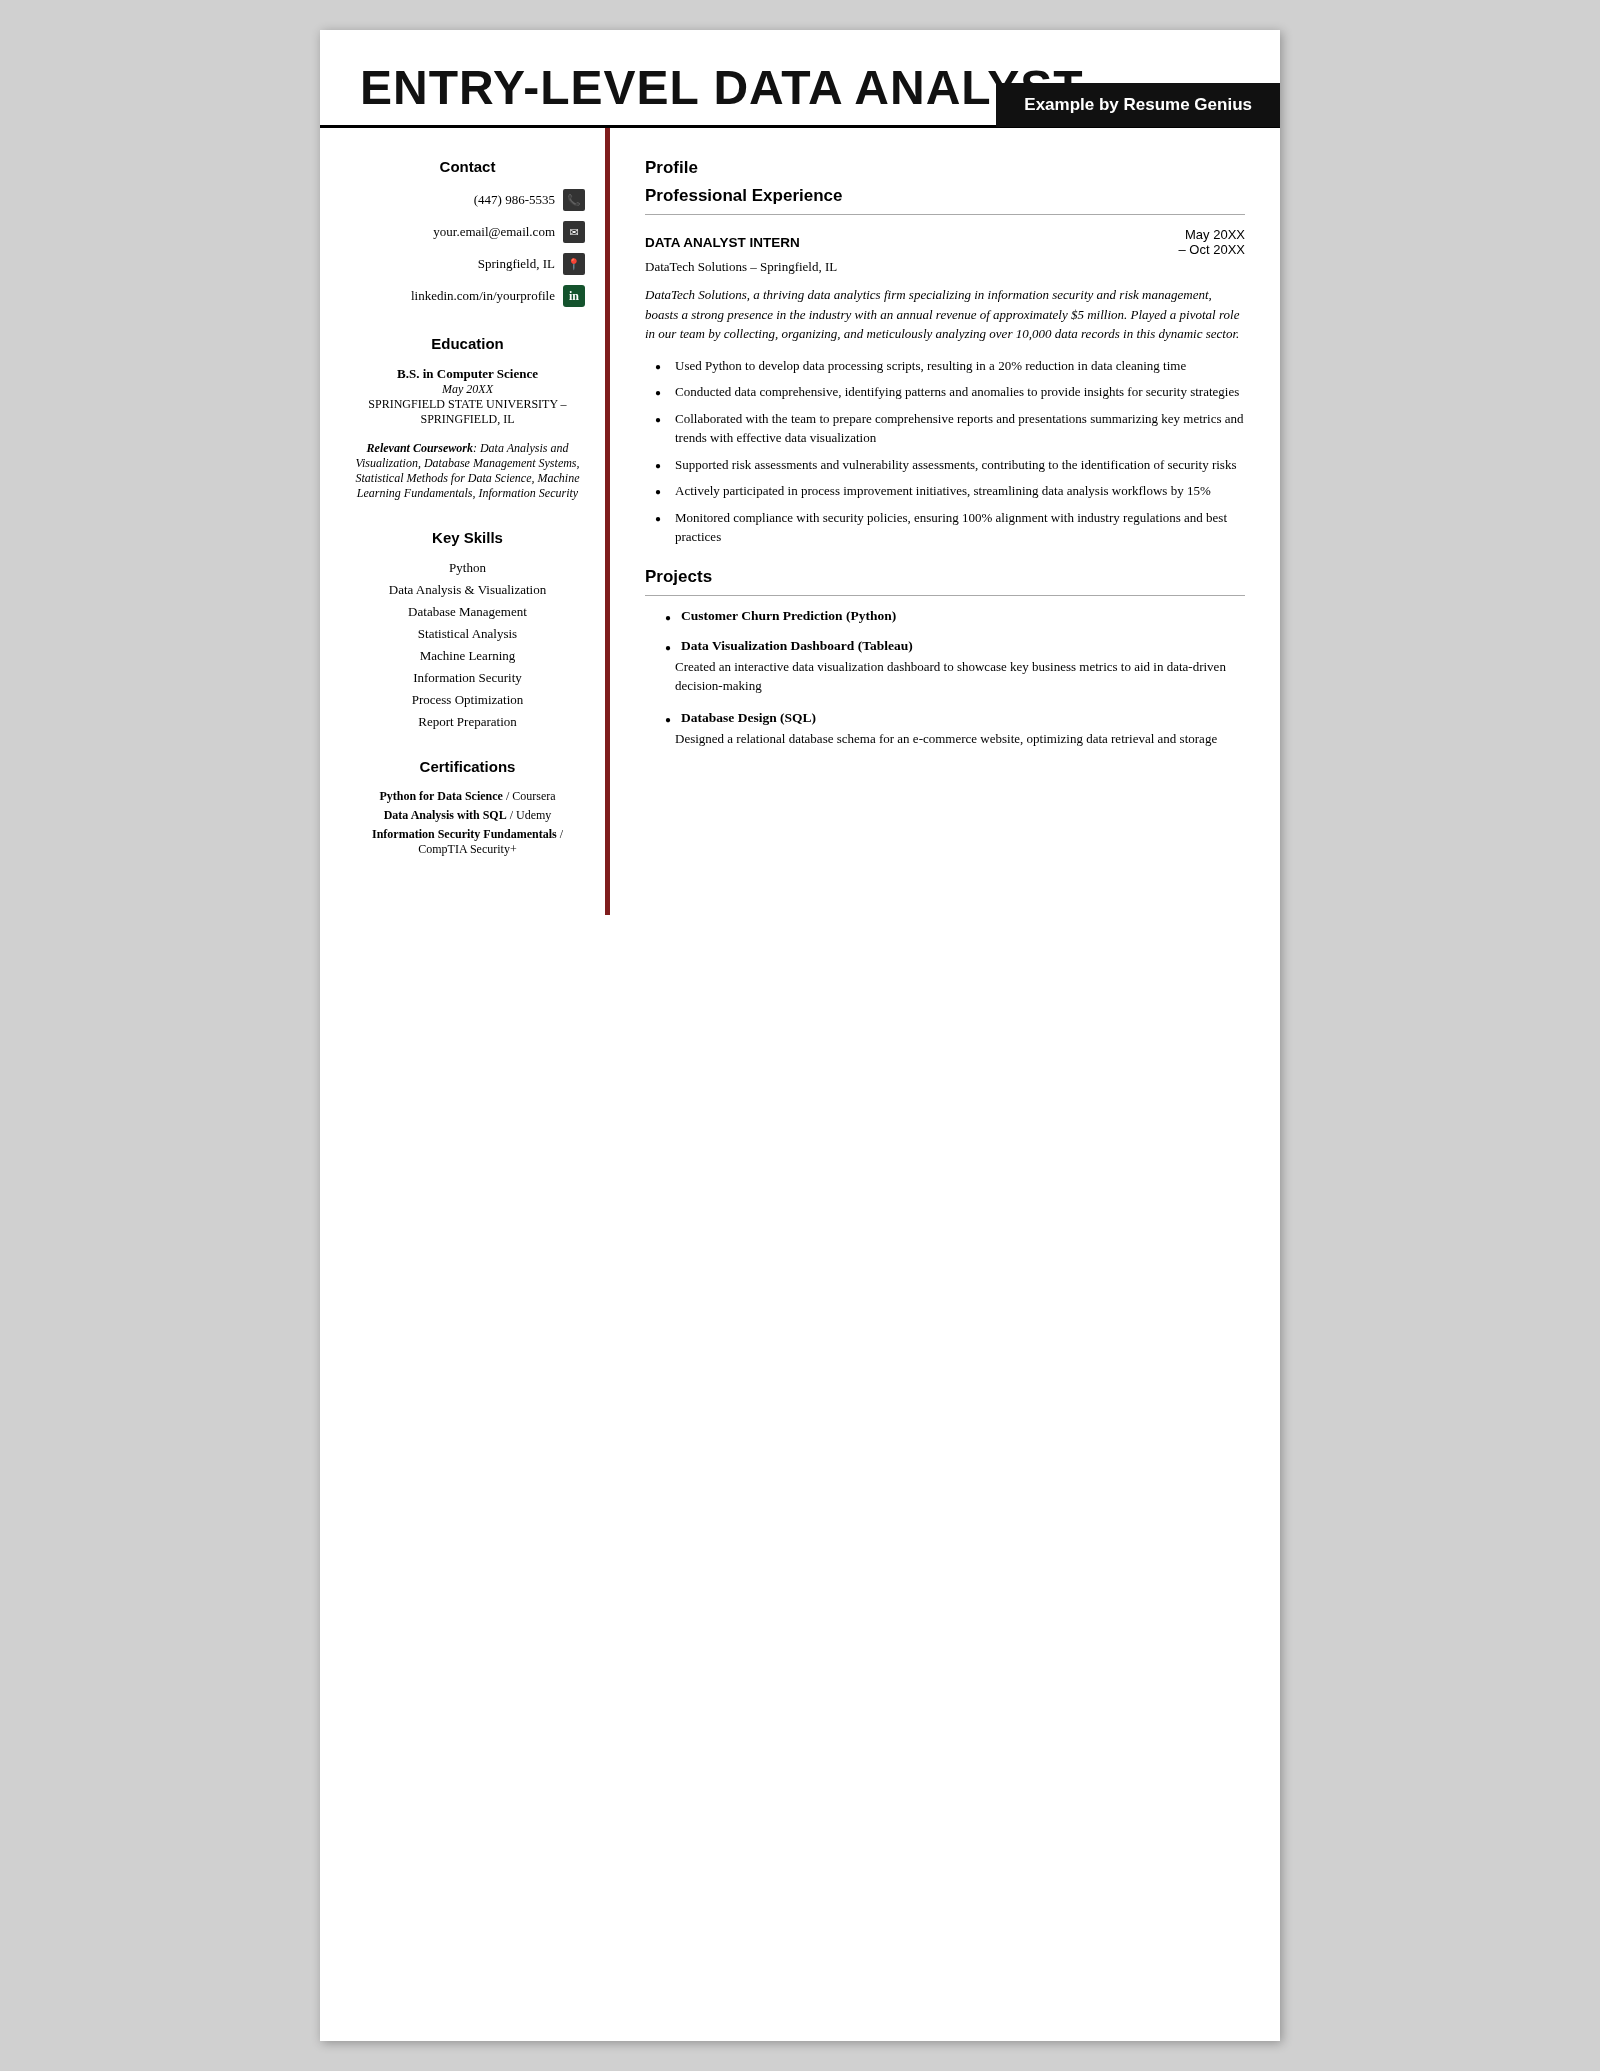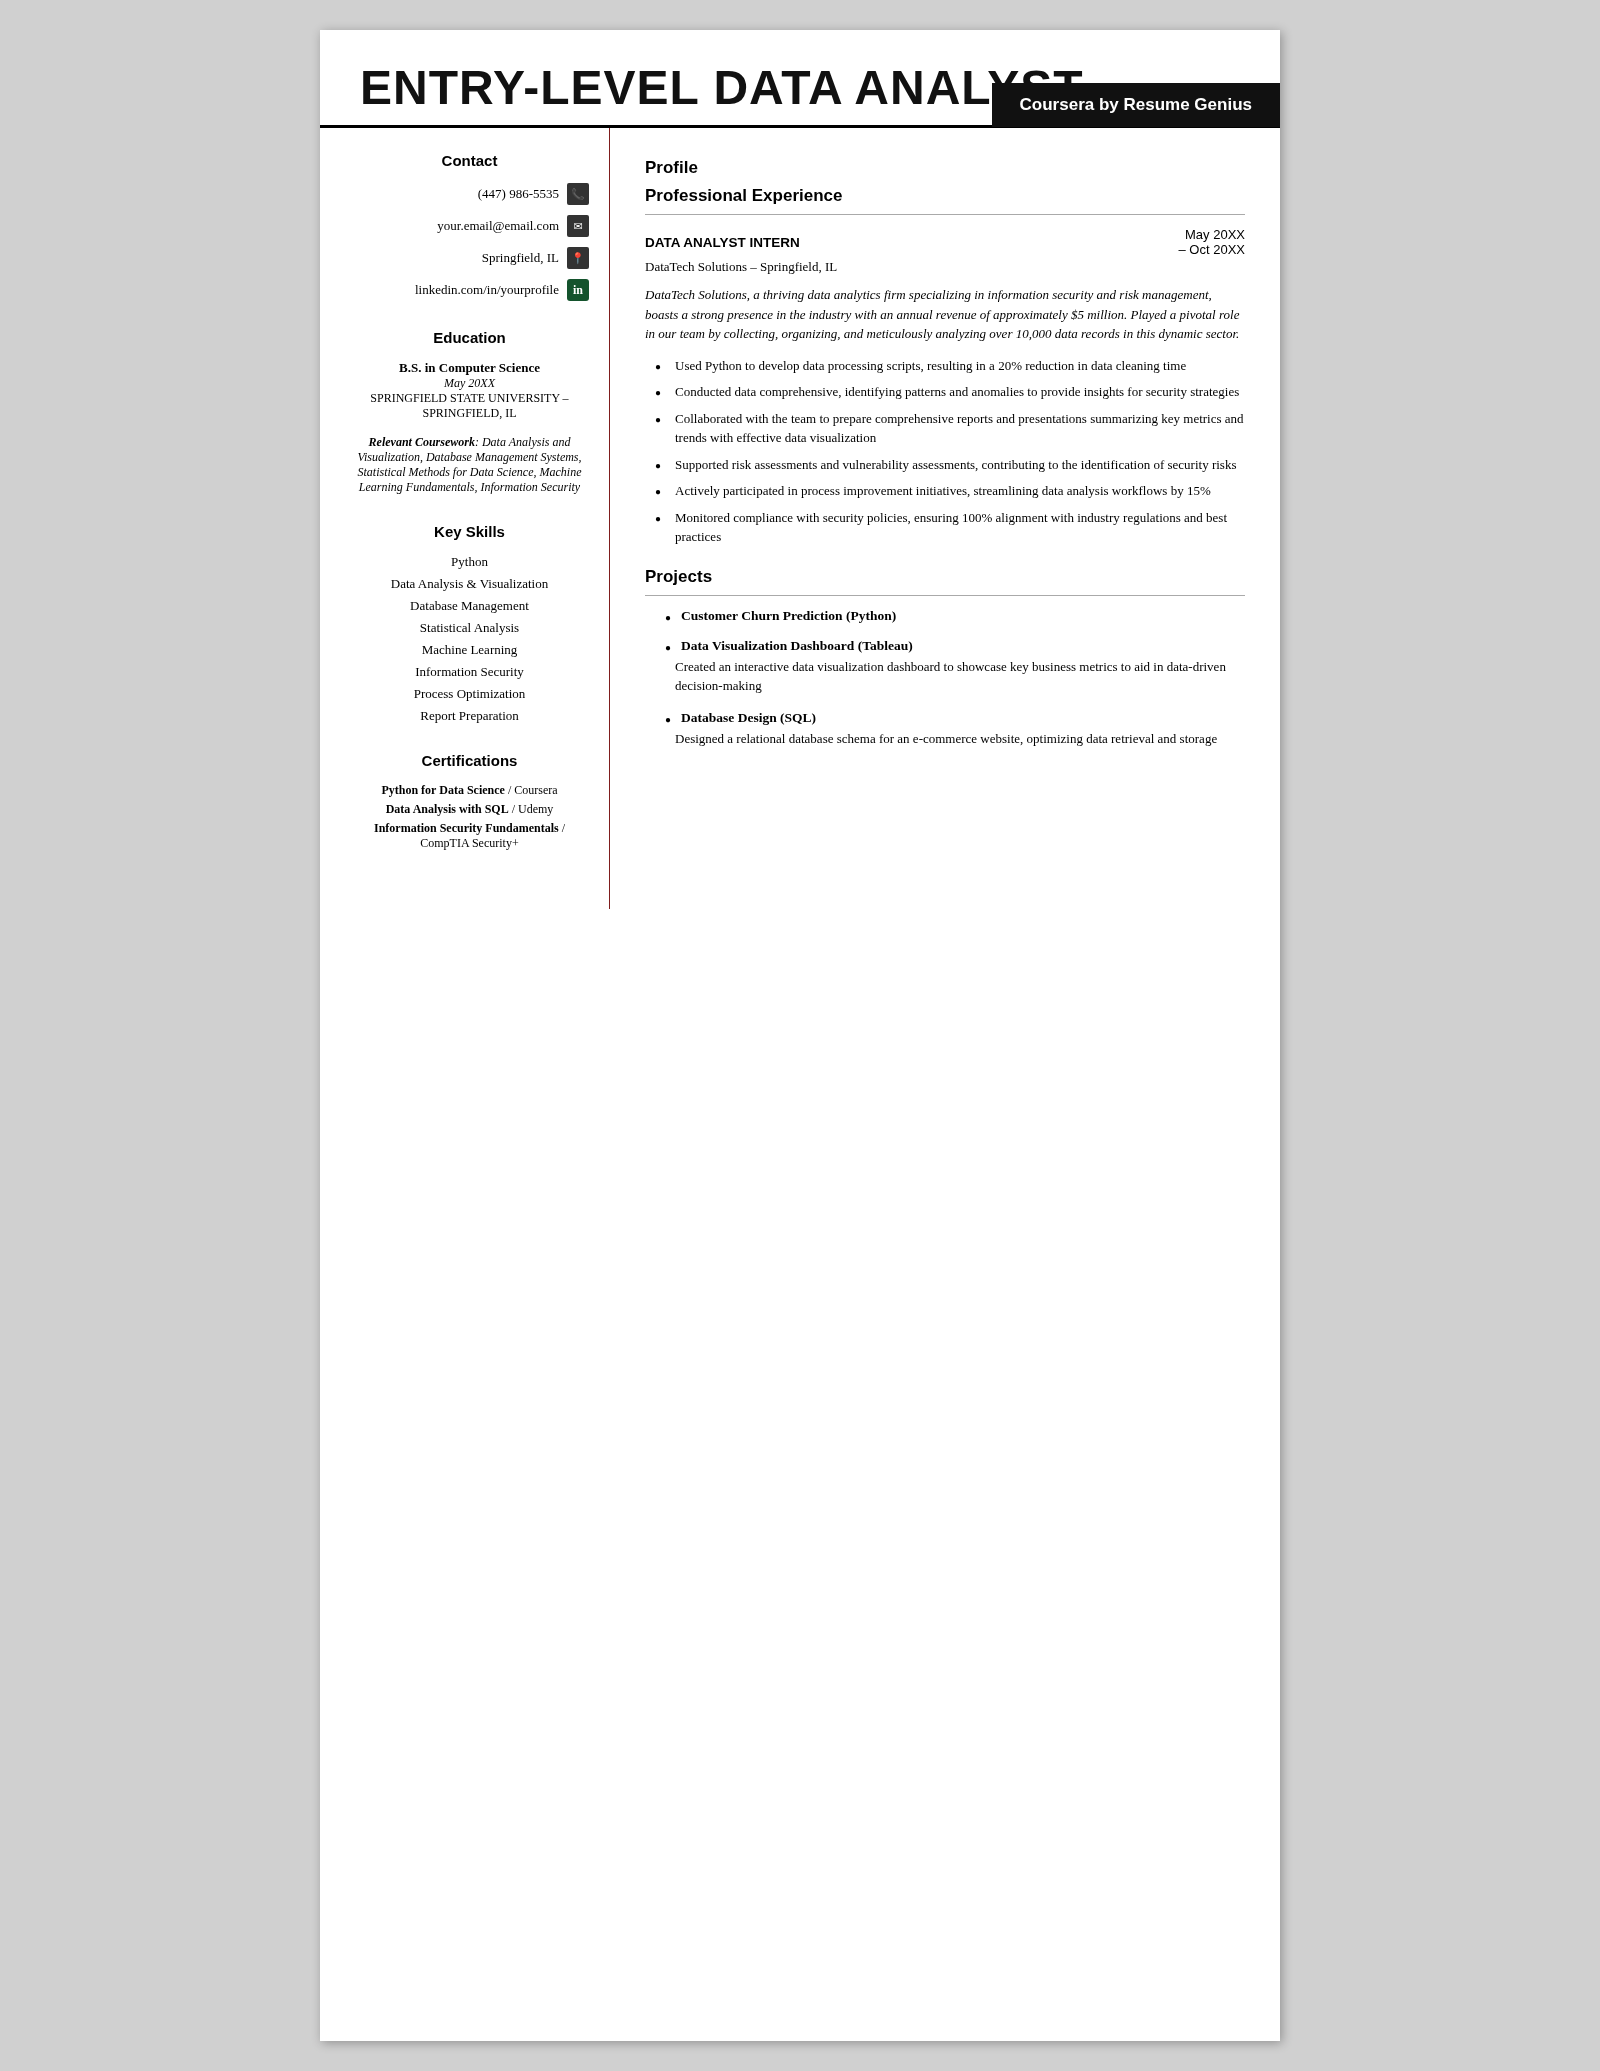--- a/index.html
+++ b/index.html
@@ -42,22 +42,22 @@
       font-size: 17px;
       font-weight: bold;
     }
     .resume-body {
       display: flex;
       width: 100%;
     }
     .sidebar {
       width: 290px;
       min-width: 290px;
-      padding: 24px 20px 30px 30px;
-      border-right: 1px solid #7f1d1d;
+      padding: 30px 20px 30px 30px;
+      border-right: 5px solid #7f1d1d;
     }
     .main-content {
       flex: 1;
       padding: 30px 35px 30px 35px;
     }
     
     .sidebar-section {
       margin-bottom: 28px;
     }
     .sidebar-section-title {
@@ -225,21 +225,21 @@
       margin-bottom: 20px;
     }
   </style>
 </head>
 <body>
 
 <div class="resume-wrapper">
 
   <div class="resume-header">
     <h1 class="resume-title">ENTRY-LEVEL DATA ANALYST</h1>
-    <div class="example-badge">Coursera by Resume Genius</div>
+    <div class="example-badge">Example by Resume Genius</div>
   </div>
 
   <div class="resume-body">
 
     <div class="sidebar">
 
       <div class="sidebar-section">
         <div class="sidebar-section-title">Contact</div>
 
         <div class="contact-item">

